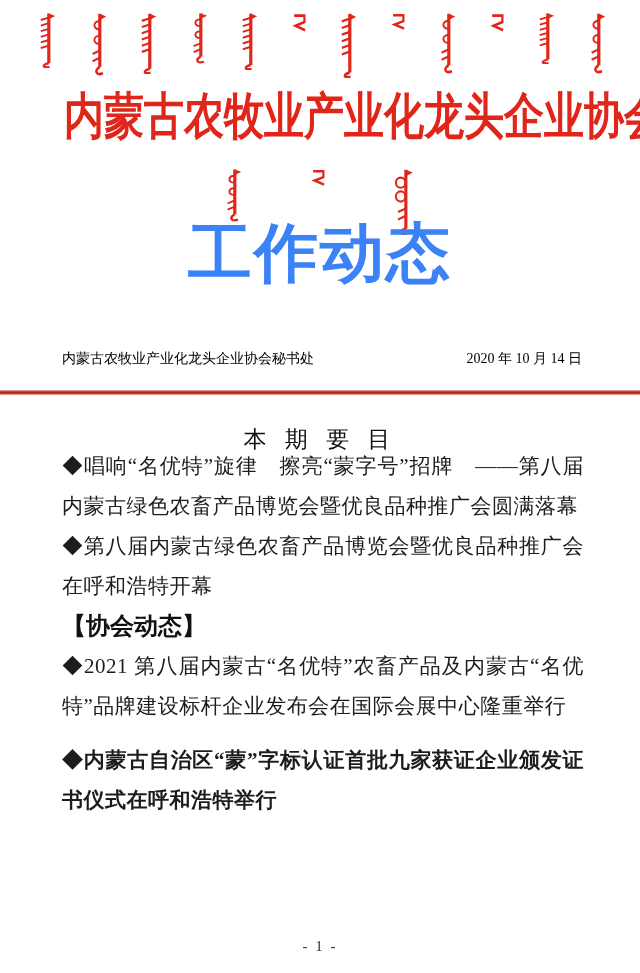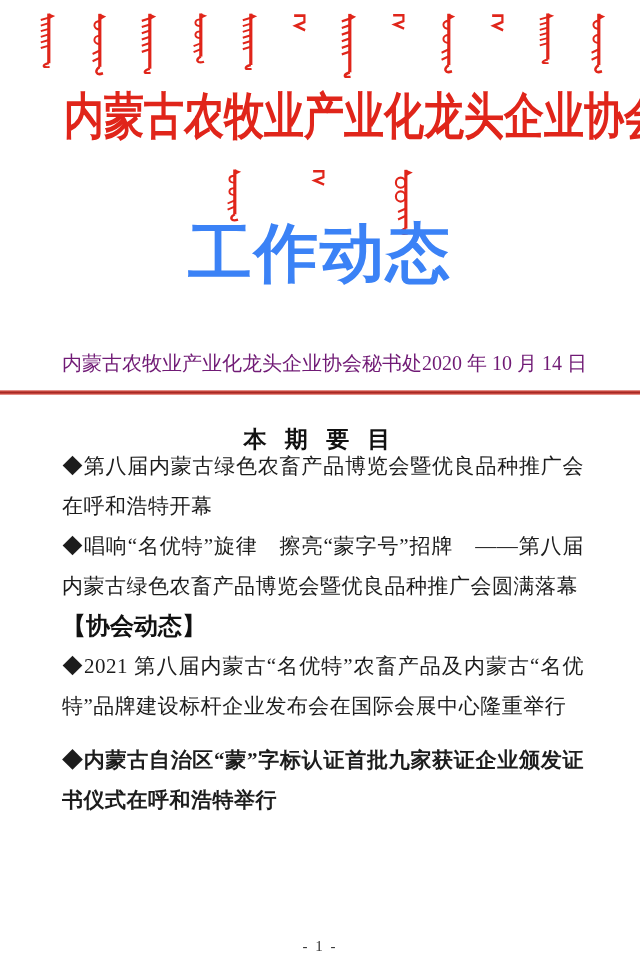--- a/index.html
+++ b/index.html
@@ -41,33 +41,33 @@
   }
   .issue-line{
     position:absolute;top:304px;left:0;width:100%;
     text-align:center;
     font-size:23px;font-weight:bold;color:#111;
     letter-spacing:1px;
   }
   .pub-row{
     position:absolute;top:350px;left:62px;right:58px;
     display:flex;justify-content:space-between;align-items:flex-start;
-    font-size:20px;color:#701a75;
+    font-size:14px;color:#000000;
     white-space:nowrap;
   }
   .divider{
     position:absolute;top:390px;left:0;width:100%;height:5px;
     background:linear-gradient(to bottom,#f2bab4 0%,#cc4a42 25%,#a52a24 50%,#cc4a42 75%,#f2bab4 100%);
   }
   
   .toc-heading{
     position:absolute;top:424px;left:0;width:100%;
     text-align:center;
     font-family:"Liberation Sans", sans-serif;
-    font-size:23px;font-weight:bold;color:#111;
+    font-size:23px;font-weight:normal;color:#111;
     letter-spacing:6px;
   }
   .toc{
     position:absolute;top:446px;left:62px;right:56px;
     font-size:21px;line-height:40px;
   }
   .toc-section-label{
     font-family:"Liberation Sans", sans-serif;
     font-size:24px;font-weight:bold;color:#111;
     line-height:40px;
@@ -180,22 +180,22 @@
   <div class="pub-row">
     <span>内蒙古农牧业产业化龙头企业协会秘书处</span>
     <span>2020 年 10 月 14 日</span>
   </div>
 
   <div class="divider"></div>
 
   <div class="toc-heading">本 期 要 目</div>
 
   <div class="toc">
+    <p class="toc-item">◆唱响“名优特”旋律　擦亮“蒙字号”招牌　——第八届内蒙古绿色农畜产品博览会暨优良品种推广会圆满落幕</p>
     <p class="toc-item">◆第八届内蒙古绿色农畜产品博览会暨优良品种推广会在呼和浩特开幕</p>
-    <p class="toc-item">◆唱响“名优特”旋律　擦亮“蒙字号”招牌　——第八届内蒙古绿色农畜产品博览会暨优良品种推广会圆满落幕</p>
     <div class="toc-section-label">【协会动态】</div>
     <p class="toc-item">◆2021 第八届内蒙古“名优特”农畜产品及内蒙古“名优特”品牌建设标杆企业发布会在国际会展中心隆重举行</p>
     <p class="toc-item gap-before">◆内蒙古自治区“蒙”字标认证首批九家获证企业颁发证书仪式在呼和浩特举行</p>
   </div>
 
   <div class="page-num">- 1 -</div>
 
 </div>
 
 </body></html>

